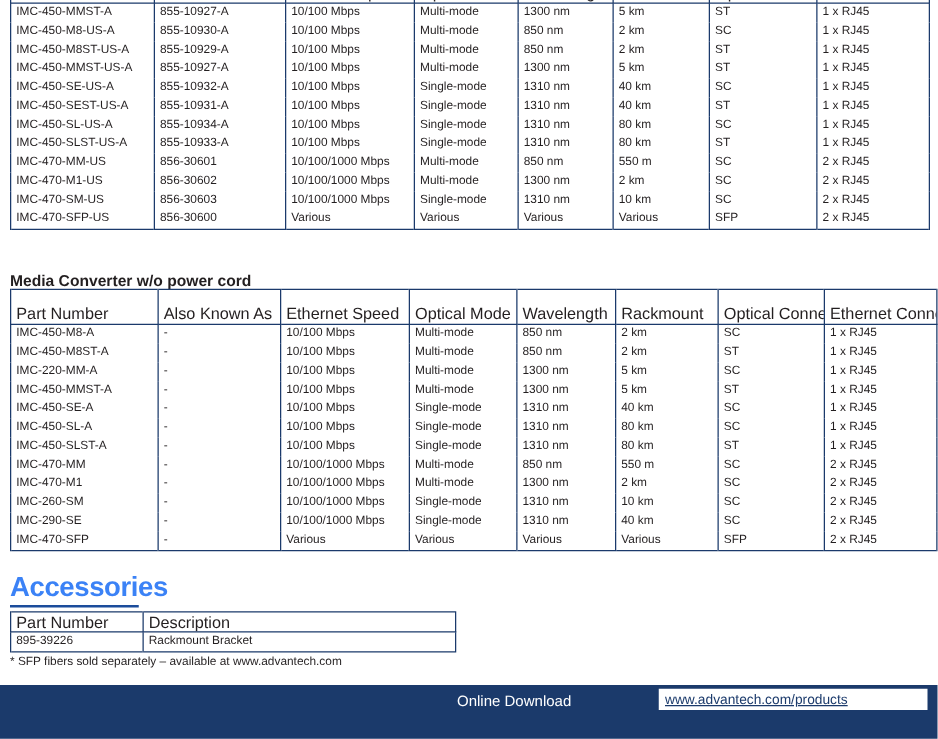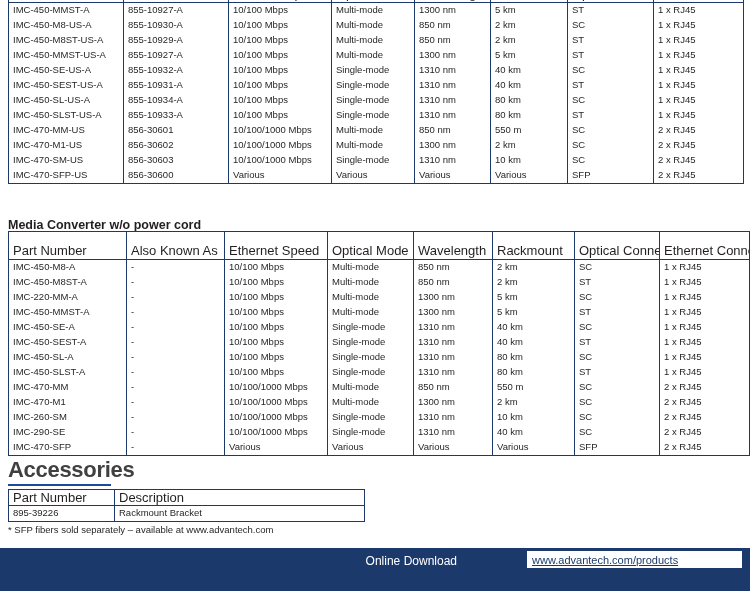--- a/index.html
+++ b/index.html
@@ -83,21 +83,21 @@
     width: 741px;
   }
 
   
   .acc-title {
     position: absolute;
     top: 457px;
     left: 8px;
     font-size: 22px;
     font-weight: bold;
-    color: #404040;
+    color: #3b82f6;
     letter-spacing: -0.3px;
   }
   .acc-underline {
     position: absolute;
     top: 484px;
     left: 8px;
     width: 103px;
     height: 2px;
     background: #1b4c9b;
   }
@@ -383,30 +383,20 @@
             <td>IMC-450-SE-A</td>
             <td>-</td>
             <td>10/100 Mbps</td>
             <td>Single-mode</td>
             <td>1310 nm</td>
             <td>40 km</td>
             <td>SC</td>
             <td>1 x RJ45</td>
           </tr>
           <tr>
-            <td>IMC-450-SEST-A</td>
-            <td>-</td>
-            <td>10/100 Mbps</td>
-            <td>Single-mode</td>
-            <td>1310 nm</td>
-            <td>40 km</td>
-            <td>ST</td>
-            <td>1 x RJ45</td>
-          </tr>
-          <tr>
             <td>IMC-450-SL-A</td>
             <td>-</td>
             <td>10/100 Mbps</td>
             <td>Single-mode</td>
             <td>1310 nm</td>
             <td>80 km</td>
             <td>SC</td>
             <td>1 x RJ45</td>
           </tr>
           <tr>

